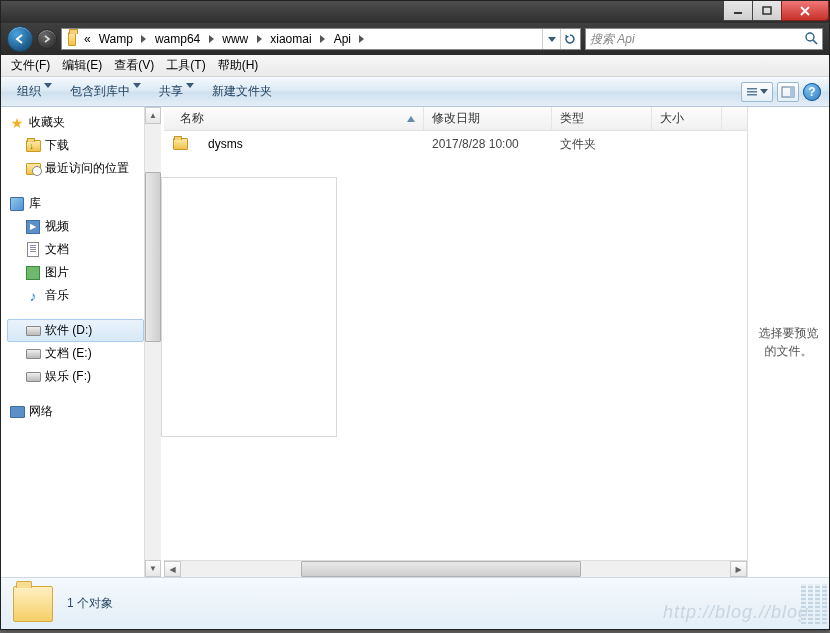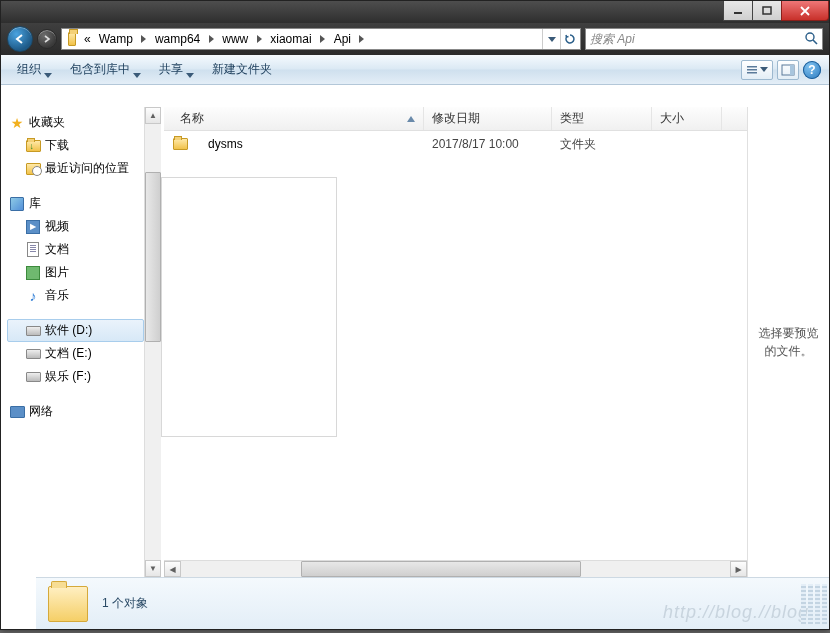--- a/index.html
+++ b/index.html
@@ -25,21 +25,21 @@
 .crumb-arrow { width: 14px; display:flex; align-items:center; justify-content:center; height:100%; color:#555; }
 .addr-end { margin-left: auto; display:flex; align-items:center; height:100%; }
 .addr-drop, .addr-refresh { width: 18px; height: 20px; display:flex; align-items:center; justify-content:center; color:#2b5f8a; border-left:1px solid #ccc; }
 .search { width: 238px; height: 22px; background: #fff; border: 1px solid #888; display: flex; align-items: center; padding: 0 4px; color: #888; font-style: italic; }
 .search-ico { margin-left:auto; font-style:normal; color:#2b5f8a; }
 
 .menubar { height: 22px; background: linear-gradient(#f6f6f6,#eaeaea); border-bottom: 1px solid #d6d6d6; display: flex; align-items: center; padding: 0 4px; }
 .menuitem { padding: 2px 6px; cursor: default; }
 
 .toolbar { height: 30px; background: linear-gradient(#f5fafe,#dbe9f4 48%,#cfe0ee 52%,#e4eef7); border-bottom:1px solid #b3c7d8; display:flex; align-items:center; padding: 0 8px; gap: 2px; }
-.toolbtn { padding: 3px 8px; display:flex; align-items:flex-end; gap:3px; cursor:default; color:#1a3c5a; }
+.toolbtn { padding: 3px 8px; display:flex; align-items:flex-start; gap:3px; cursor:default; color:#1a3c5a; }
 .tool-right { margin-left:auto; display:flex; align-items:center; gap:4px; }
 .view-ico { width:32px; height:20px; border:1px solid #9cb8cf; border-radius:2px; background:linear-gradient(#fff,#e3eef6); display:flex; align-items:center; justify-content:center; gap:2px; }
 .pane-ico { width:22px; height:20px; border:1px solid #9cb8cf; border-radius:2px; background:linear-gradient(#fff,#e3eef6); display:flex; align-items:center; justify-content:center; }
 .help-ico { width:18px; height:18px; border-radius:50%; background:radial-gradient(circle at 35% 30%,#7fc2f0,#2a78bd); color:#fff; display:flex; align-items:center; justify-content:center; font-weight:bold; box-shadow: inset 0 0 0 1px #1b5c97; }
 
 .body { position: absolute; top: 106px; bottom: 52px; left: 0; right: 0; display: flex; }
 .sidebar { width: 160px; background: #fff; overflow: hidden; position: relative; }
 .side-scroll { position:absolute; right:0; top:0; bottom:0; width:17px; background:#f0f0f0; border-left:1px solid #ddd; display:flex; flex-direction:column; }
 .scroll-btn { height:17px; background:linear-gradient(#fdfdfd,#e6e6e6); border:1px solid #c8c8c8; display:flex; align-items:center; justify-content:center; color:#606060; font-size:8px; }
 .scroll-thumb { flex: 0 0 170px; margin-top: 48px; background: linear-gradient(to right,#e8e8e8,#cfcfcf); border:1px solid #b0b0b0; border-radius:1px; }
@@ -79,21 +79,21 @@
 .row { display:flex; align-items:center; padding: 2px 8px; height:22px; }
 .row .name { width: 252px; display:flex; align-items:center; gap:20px; }
 .row .date { width: 128px; padding:0 8px; color:#444; }
 .row .type { width: 100px; padding:0 8px; color:#444; }
 .hscroll { height:17px; background:#f0f0f0; border-top:1px solid #ddd; display:flex; }
 .hscroll .scroll-btn{width:17px;height:100%;}
 .hscroll .hthumb{width:280px;margin-left:120px;height:100%;background:linear-gradient(#e8e8e8,#cfcfcf);border:1px solid #b0b0b0;border-radius:1px;}
 
 .preview { width: 82px; border-left: 1px solid #e0e0e0; background:#fff; display:flex; align-items:center; justify-content:center; padding: 6px; color:#555; text-align:center; line-height:1.5; }
 
-.status { position:absolute; bottom:0; left:0; right:0; height:52px; background:linear-gradient(#f4f9fd,#e3eef7); border-top:1px solid #cdd9e3; display:flex; align-items:center; padding: 0 12px; gap: 14px; margin-left: 35px; }
+.status { position:absolute; bottom:0; left:0; right:0; height:52px; background:linear-gradient(#f4f9fd,#e3eef7); border-top:1px solid #cdd9e3; display:flex; align-items:center; padding: 0 12px; gap: 14px; }
 .status-ico { width:40px; height:36px; background:linear-gradient(#ffefc2,#f5cf67); border:1px solid #d5a93a; border-radius:2px; position:relative; }
 .status-ico:before{content:"";position:absolute;top:-6px;left:2px;width:14px;height:6px;background:#f7dd94;border:1px solid #d5a93a;border-bottom:none;border-radius:2px 2px 0 0;}
 .status-text{color:#2a4a66;}
 .watermark{position:absolute;right:14px;bottom:6px;color:#c8d4de;font-size:18px;font-style:italic;letter-spacing:1px;}
 .status-handles{position:absolute;right:2px;top:6px;bottom:4px;width:100px;display:flex;gap:2px;justify-content:flex-end;}
 .handle{width:5px;background:repeating-linear-gradient(#e4eef7,#e4eef7 2px,#c3d4e2 2px,#c3d4e2 4px);}
 
 .tri{width:0;height:0;border-left:4px solid transparent;border-right:4px solid transparent;border-top:5px solid #3a5a78;display:inline-block;}
 .tri-r{border-top:4px solid transparent;border-bottom:4px solid transparent;border-left:5px solid #555;border-right:none;}
 
@@ -177,20 +177,27 @@
     </div>
     <div class="search">
       <span>搜索 Api</span>
       <span class="search-ico"><svg width="14" height="14">
             <circle cx="6" cy="6" r="4" fill="none" stroke="#2b5f8a" stroke-width="1.4"></circle>
             <line x1="9" y1="9" x2="13" y2="13" stroke="#2b5f8a" stroke-width="1.6"></line>
           </svg></span>
     </div>
   </div>
 
+  <div class="menubar">
+    <div class="menuitem">文件(F)</div>
+    <div class="menuitem">编辑(E)</div>
+    <div class="menuitem">查看(V)</div>
+    <div class="menuitem">工具(T)</div>
+    <div class="menuitem">帮助(H)</div>
+  </div>
 
   <div class="toolbar">
     <div class="toolbtn">
         <span>组织</span> 
         <span class="tri"></span>
       </div>
     <div class="toolbtn">
         <span>包含到库中</span> 
         <span class="tri"></span>
       </div>
@@ -323,21 +330,21 @@
         <div class="col c-size">大小</div>
       </div>
       <div class="rows">
         <div class="row">
           <div class="name">
               <span class="ico">
                 <span class="folder-sm"></span>
               </span>
               <span>dysms</span>
             </div>
-          <div class="date">2017/8/17 10:00</div>
+          <div class="date">2017/8/28 10:00</div>
           <div class="type">文件夹</div>
         </div>
       </div>
       <div class="hscroll">
         <div class="scroll-btn">◀</div>
         <div class="hthumb"></div>
         <div style="flex:1"></div>
         <div class="scroll-btn">▶</div>
       </div>
     </div>

